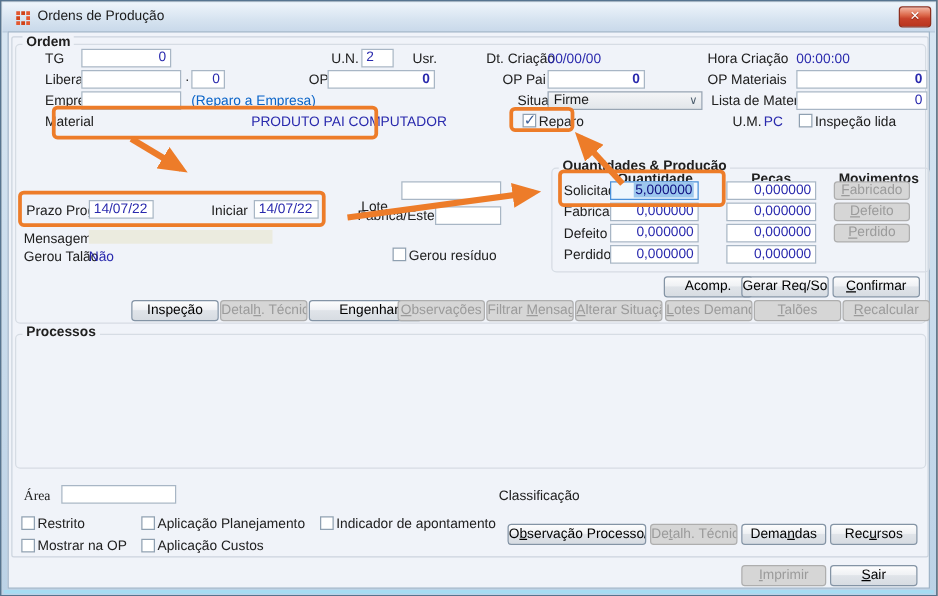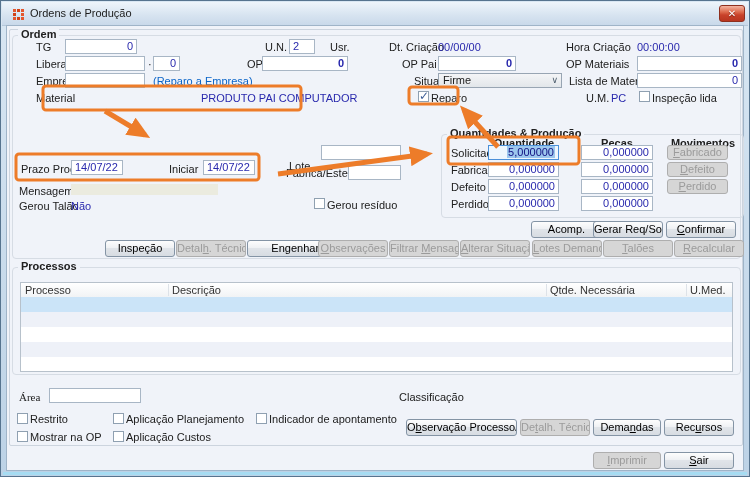--- a/index.html
+++ b/index.html
@@ -153,36 +153,20 @@
   <div class="btn" style="left:246px;top:239px;width:91px;padding-left:14px;">Engenharia</div>
   <div class="btn disabled" style="left:317px;top:239px;width:70px;"><u>O</u>bservações</div>
   <div class="btn disabled" style="left:388px;top:239px;width:70px;">Filtrar <u>M</u>ensagens</div>
   <div class="btn disabled" style="left:459px;top:239px;width:70px;"><u>A</u>lterar Situação</div>
   <div class="btn disabled" style="left:531px;top:239px;width:70px;"><u>L</u>otes Demandas</div>
   <div class="btn disabled" style="left:602px;top:239px;width:70px;"><u>T</u>alões</div>
   <div class="btn disabled" style="left:673px;top:239px;width:70px;"><u>R</u>ecalcular</div>
 
   <div class="group" style="left:11px;top:266px;width:729px;height:108px;"></div>
   <span class="glabel" style="left:17px;top:259px;">Processos</span>
-  <div class="tbl" style="left:19px;top:281px;width:713px;height:90px;">
-    <div class="thead">
-      <span class="th" style="left:4px;">Processo</span>
-      <span class="th" style="left:151px;">Descrição</span>
-      <span class="th" style="left:529px;">Qtde. Necessária</span>
-      <span class="th" style="left:669px;">U.Med.</span>
-      <span class="thsep" style="left:147px;"></span>
-      <span class="thsep" style="left:525px;"></span>
-      <span class="thsep" style="left:665px;"></span>
-    </div>
-    <div class="trow sel" style="top:14px;"></div>
-    <div class="trow alt" style="top:29px;"></div>
-    <div class="trow" style="top:44px;"></div>
-    <div class="trow alt" style="top:59px;"></div>
-    <div class="trow" style="top:74px;"></div>
-  </div>
 
   <span class="lbl" style="left:18px;top:390px;font-family:Liberation Serif, serif;">Área</span>
   <div class="field left" style="left:48px;top:387px;width:92px;"></div>
   <span class="lbl" style="left:398px;top:390px;">Classificação</span>
 
   <span class="cb" style="left:16px;top:412px;"></span>
   <span class="lbl" style="left:29px;top:412px;">Restrito</span>
   <span class="cb" style="left:112px;top:412px;"></span>
   <span class="lbl" style="left:125px;top:412px;">Aplicação Planejamento</span>
   <span class="cb" style="left:255px;top:412px;"></span>

